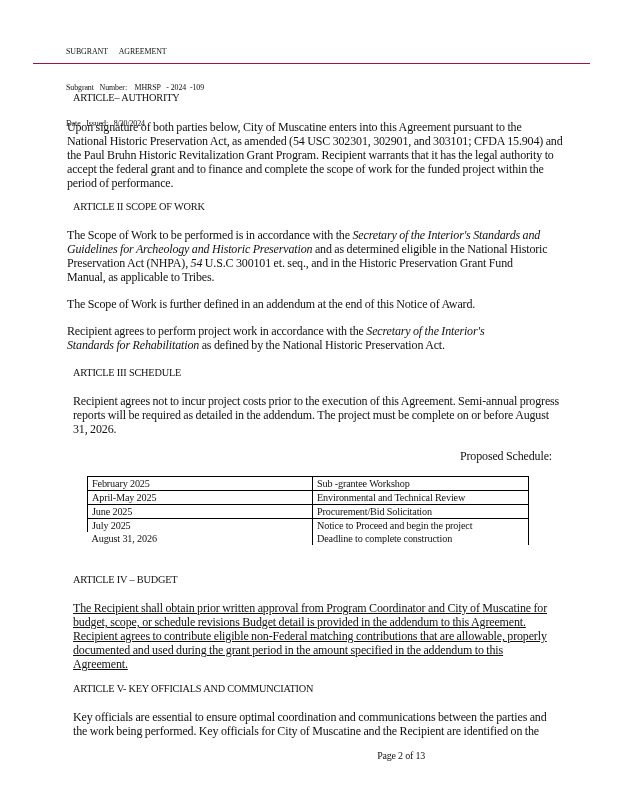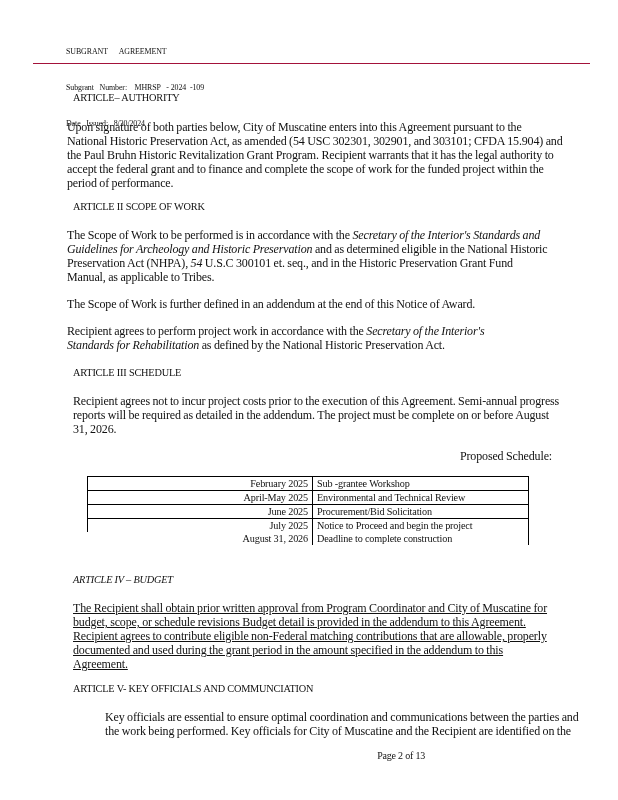--- a/index.html
+++ b/index.html
@@ -74,21 +74,21 @@
     }
     .schedule-table td {
       padding: 0 4px;
       height: 13px;
       line-height: 13px;
       vertical-align: top;
       white-space: nowrap;
       border-left: 1px solid #000;
       border-right: 1px solid #000;
     }
-    .schedule-table td:first-child { width: 216px; border-left: 1px solid #000; text-align: right; }
+    .schedule-table td:first-child { width: 216px; border-left: 1px solid #000; }
     .schedule-table tr.bordered td { border-top: 1px solid #000; border-bottom: 1px solid #000; }
     .schedule-table tr.top-only td { border-top: 1px solid #000; }
     .schedule-table tr.nobox td { border-bottom: none; }
     .schedule-table tr.nobox td:first-child { border-left: none; }
 
     .page-number {
       position: absolute;
       right: 70px;
       top: 750px;
       font-size: 10px;
@@ -160,29 +160,29 @@
         <td>July 2025</td>
         <td>Notice to Proceed and begin the project</td>
       </tr>
       <tr class="nobox">
         <td style="border-left:none;">August 31, 2026</td>
         <td>Deadline to complete construction</td>
       </tr>
     </tbody>
   </table>
 
-  <div class="heading" style="top:574px;font-style:italic;">ARTICLE IV – BUDGET</div>
+  <div class="heading" style="top:574px;">ARTICLE IV – BUDGET</div>
   <div class="para indent" style="top:601px;text-decoration:underline;">
     <span class="line">The Recipient shall obtain prior written approval from Program Coordinator and  City of Muscatine for</span>
     <span class="line">budget,  scope, or schedule  revisions Budget   detail is provided in the addendum  to this Agreement.</span>
     <span class="line">Recipient agrees  to contribute eligible  non-Federal matching contributions that are allowable,  properly</span>
     <span class="line">documented  and used  during  the grant period  in the amount  specified in the addendum   to this</span>
     <span class="line">Agreement.</span>
   </div>
 
   <div class="heading" style="top:683px;">ARTICLE V- KEY OFFICIALS AND COMMUNCIATION</div>
-  <div class="para indent" style="top:710px;margin-left:32px;">
+  <div class="para indent" style="top:710px;">
     <span class="line">Key officials are essential to ensure  optimal coordination and  communications between   the parties and</span>
     <span class="line">the work being  performed.  Key officials for City of Muscatine and   the Recipient are identified  on the</span>
   </div>
 
   <div class="page-number">Page 2 of 13</div>
 </div>
 
 </body></html>

